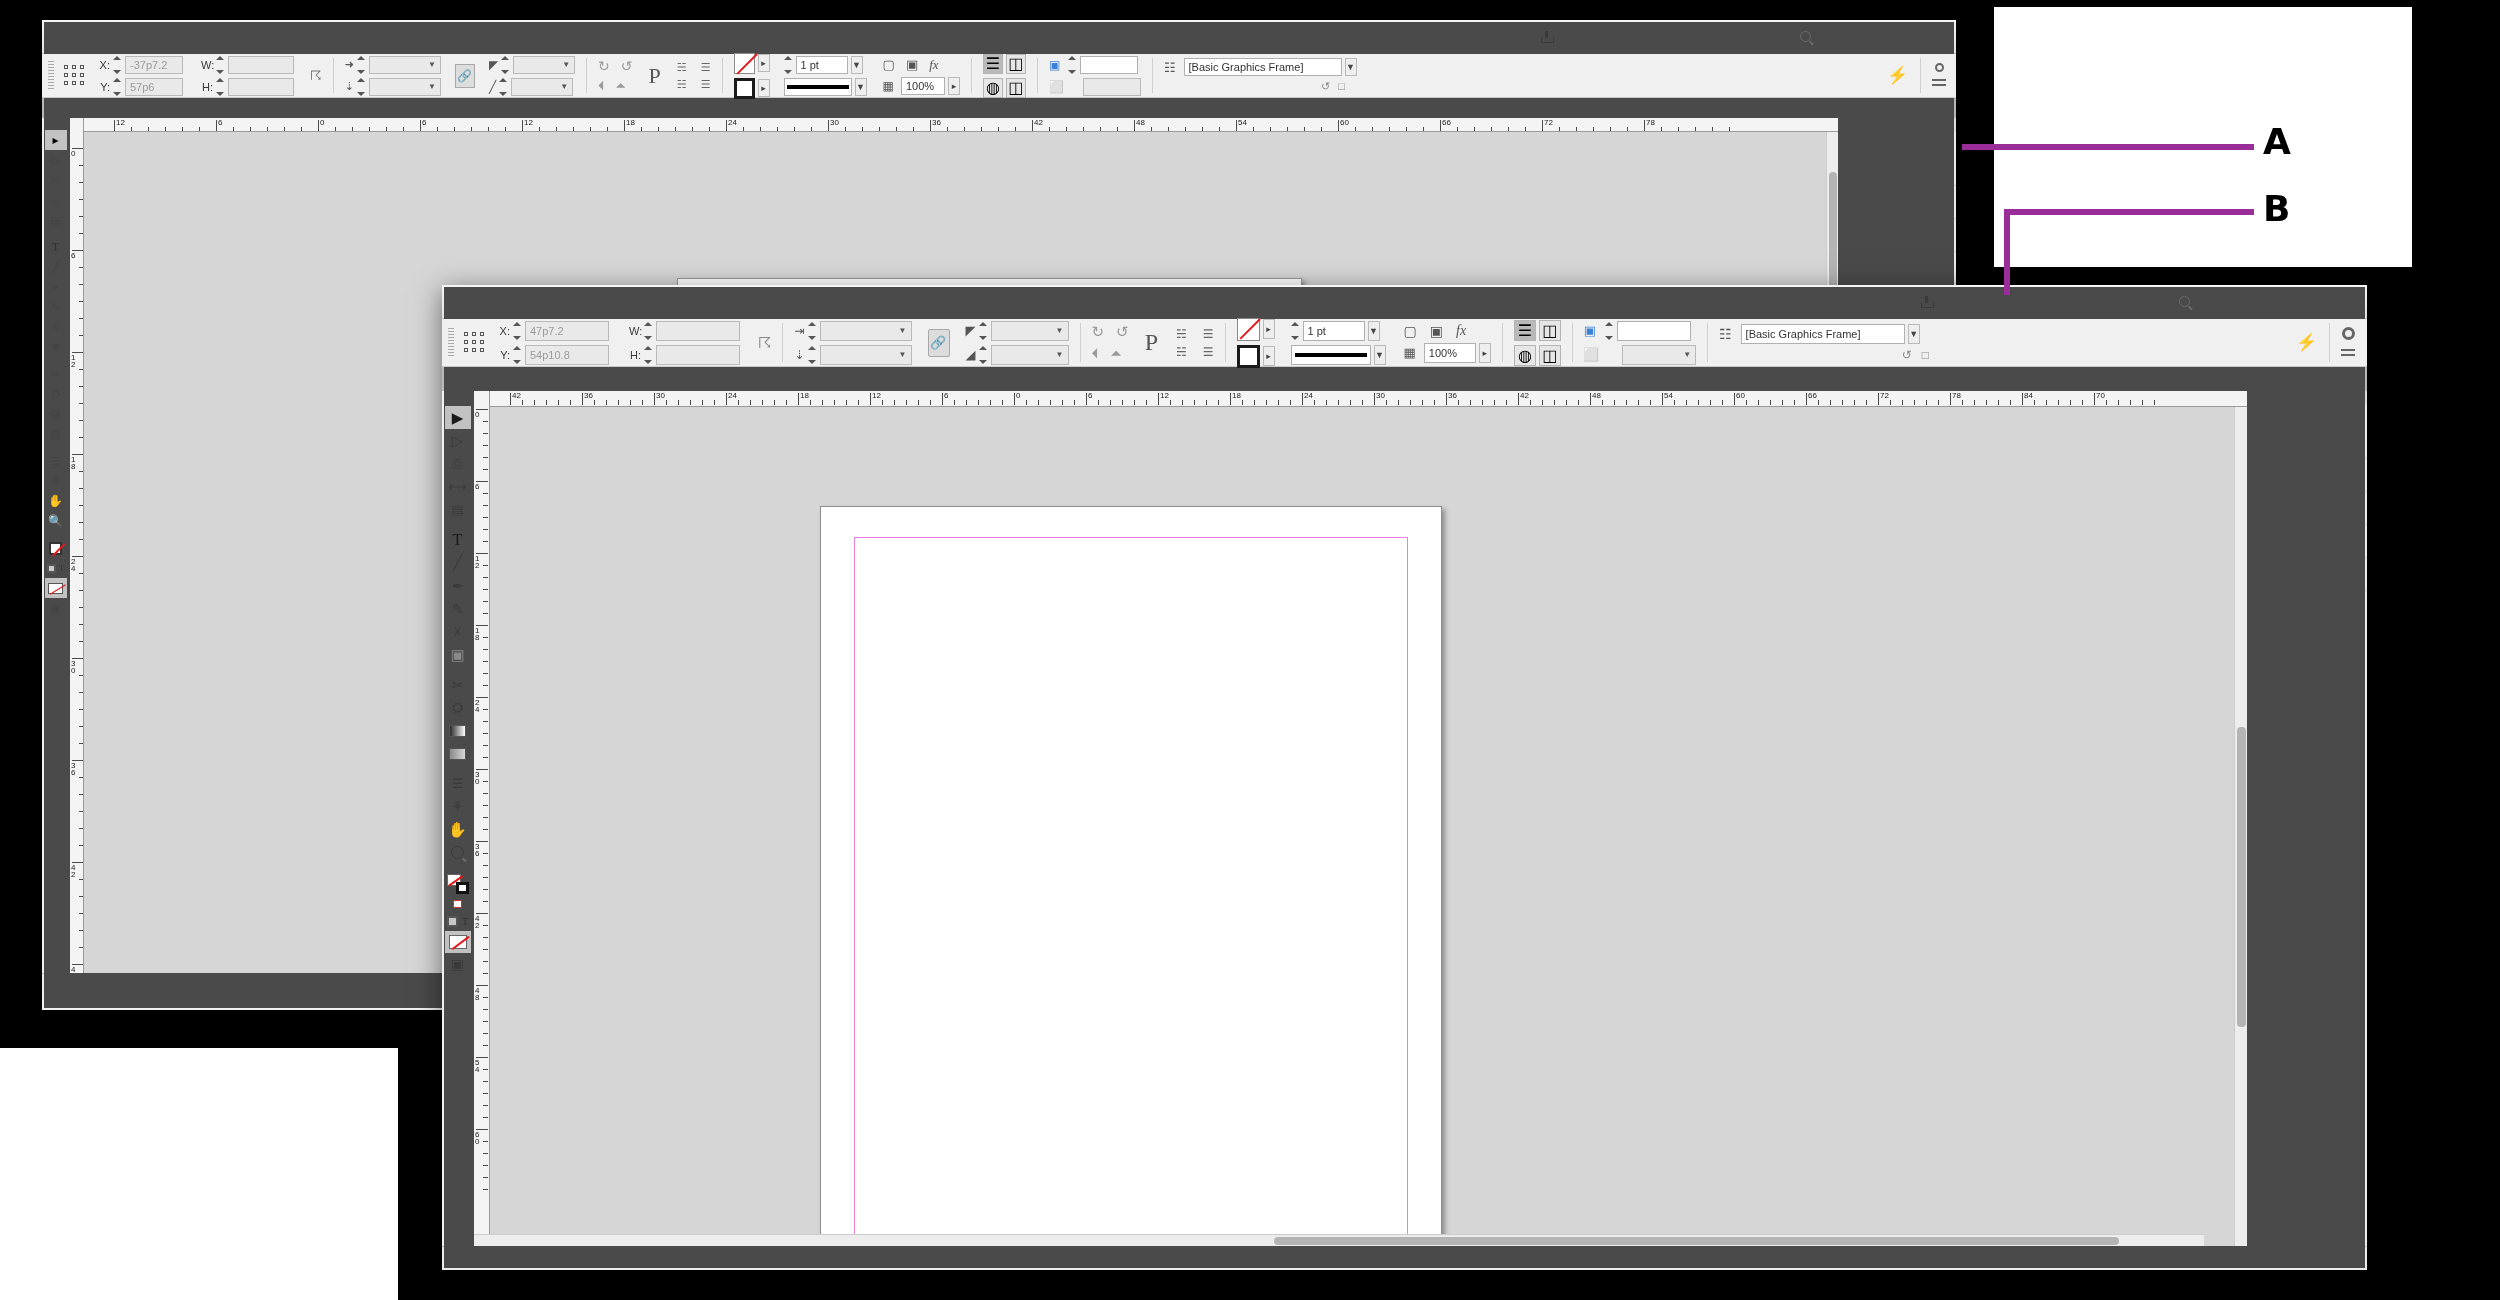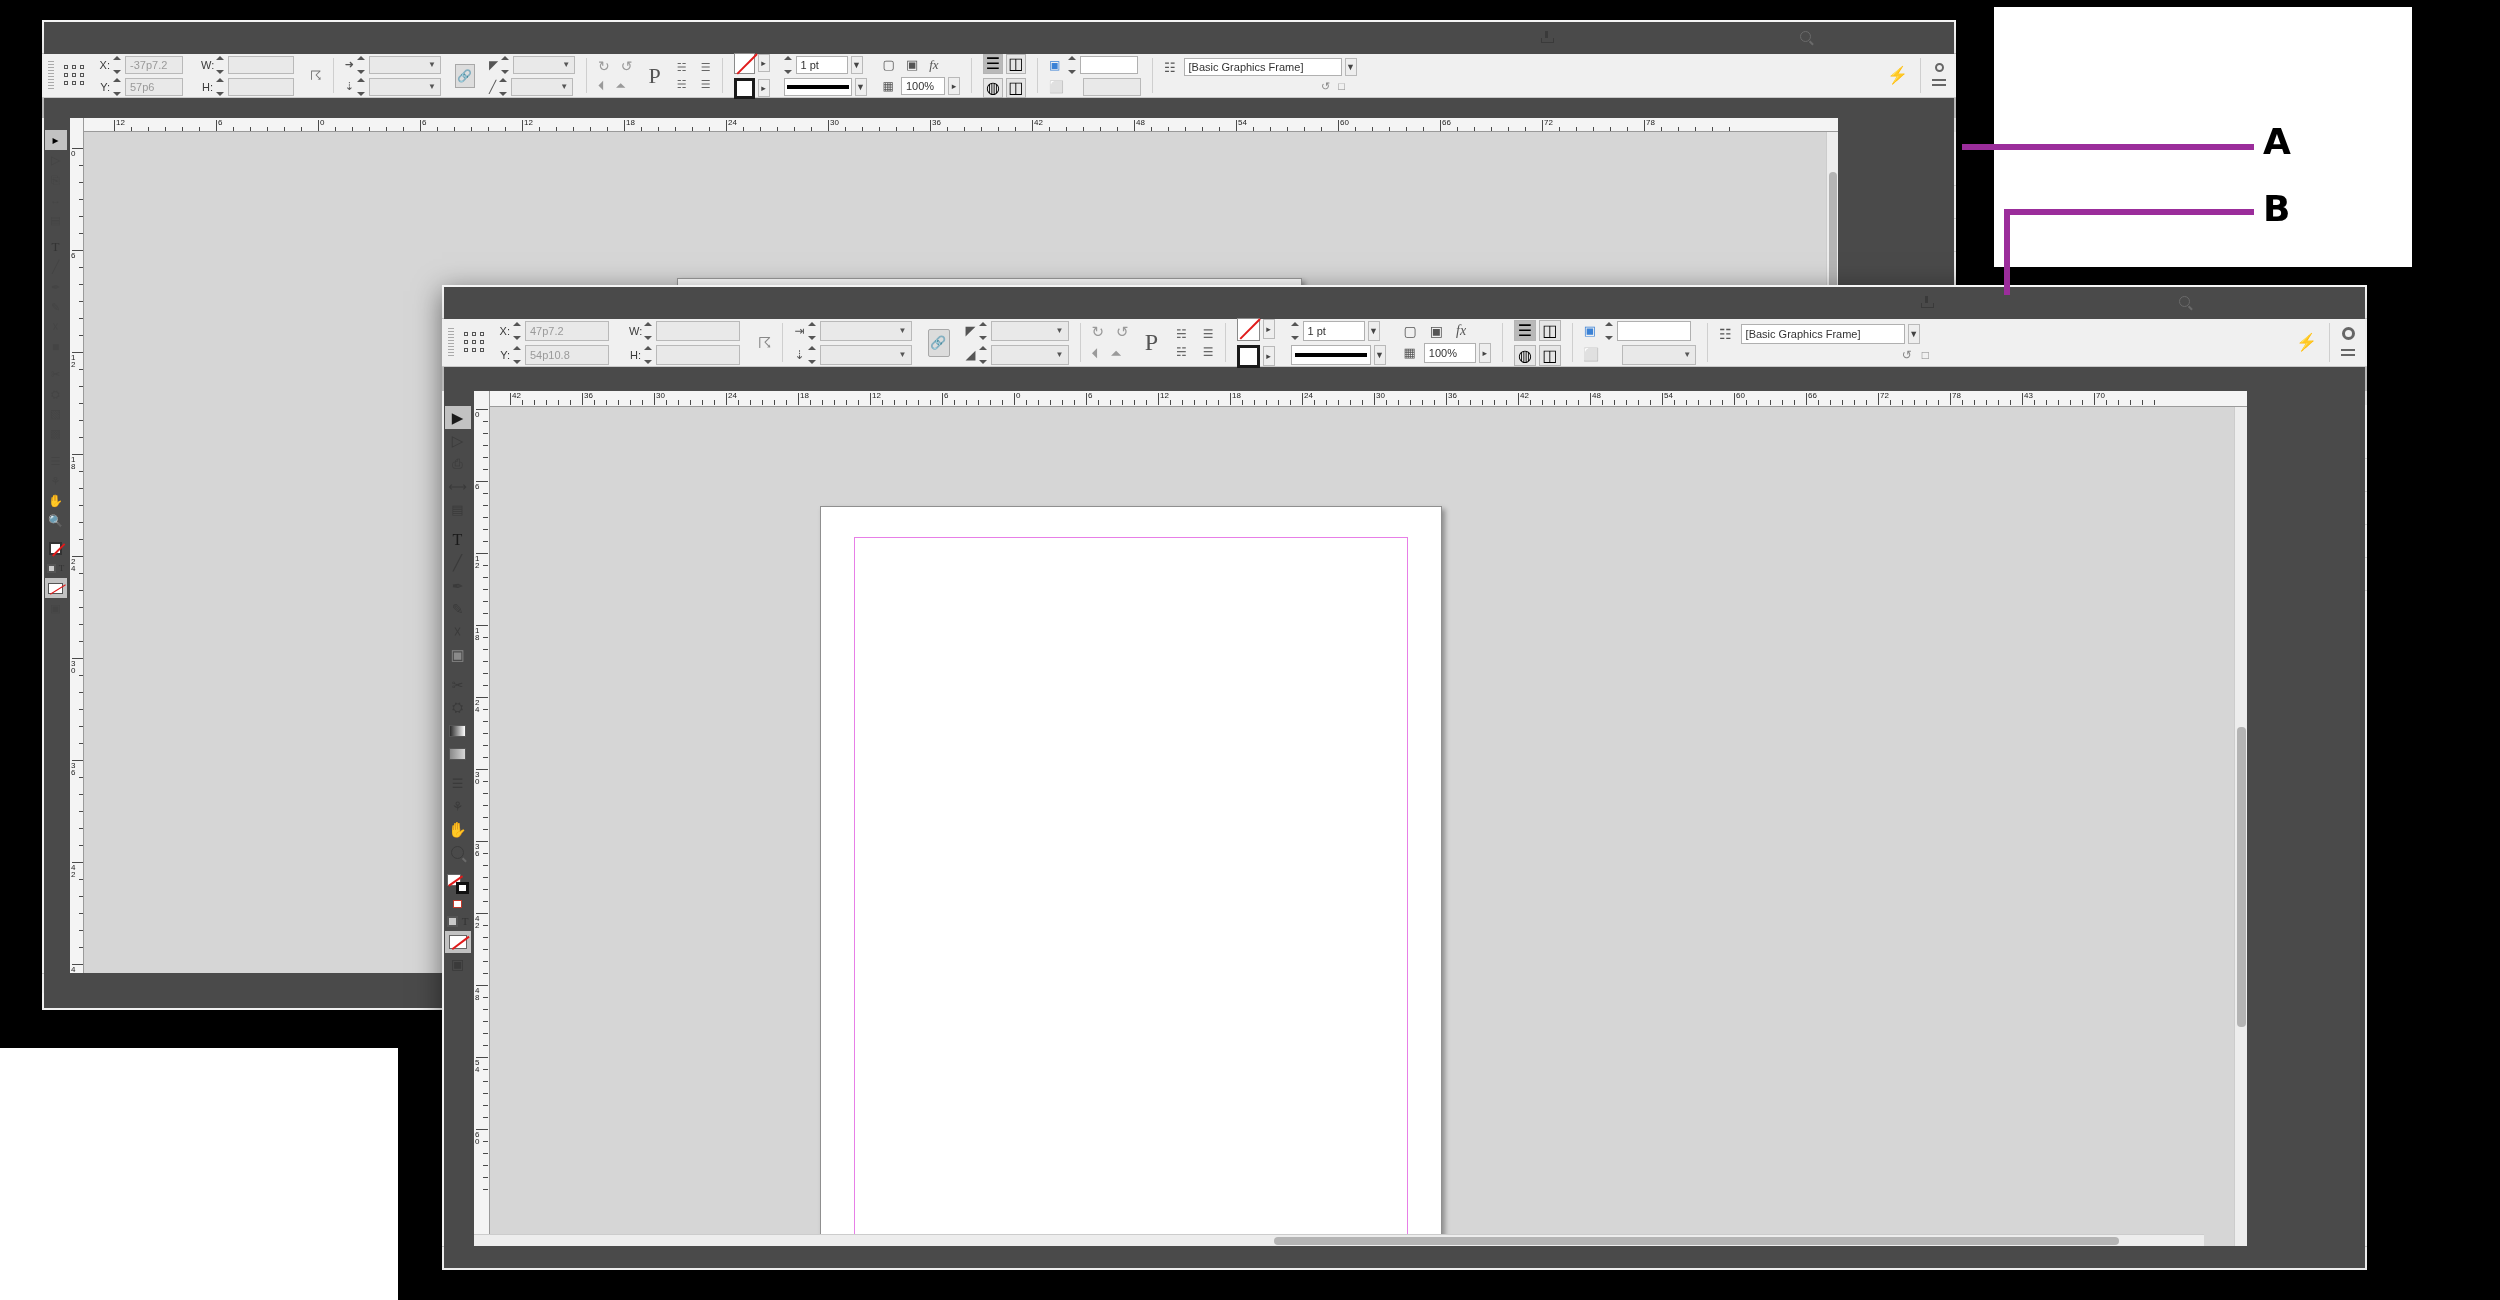--- a/index.html
+++ b/index.html
@@ -1286,21 +1286,21 @@
           <div class="tick" style="left: 1436px; top: 9px; width: 1px; height: 5px;"></div>
           <div class="tick" style="left: 1448px; top: 9px; width: 1px; height: 5px;"></div>
           <div class="tick" style="left: 1460px; top: 2px; width: 1px; height: 12px;"></div>
           <div class="tickn" style="left: 1462px;">78</div>
           <div class="tick" style="left: 1472px; top: 9px; width: 1px; height: 5px;"></div>
           <div class="tick" style="left: 1484px; top: 9px; width: 1px; height: 5px;"></div>
           <div class="tick" style="left: 1496px; top: 9px; width: 1px; height: 5px;"></div>
           <div class="tick" style="left: 1508px; top: 9px; width: 1px; height: 5px;"></div>
           <div class="tick" style="left: 1520px; top: 9px; width: 1px; height: 5px;"></div>
           <div class="tick" style="left: 1532px; top: 2px; width: 1px; height: 12px;"></div>
-          <div class="tickn" style="left: 1534px;">43</div>
+          <div class="tickn" style="left: 1534px;">84</div>
           <div class="tick" style="left: 1544px; top: 9px; width: 1px; height: 5px;"></div>
           <div class="tick" style="left: 1556px; top: 9px; width: 1px; height: 5px;"></div>
           <div class="tick" style="left: 1568px; top: 9px; width: 1px; height: 5px;"></div>
           <div class="tick" style="left: 1580px; top: 9px; width: 1px; height: 5px;"></div>
           <div class="tick" style="left: 1592px; top: 9px; width: 1px; height: 5px;"></div>
           <div class="tick" style="left: 1604px; top: 2px; width: 1px; height: 12px;"></div>
           <div class="tickn" style="left: 1606px;">70</div>
           <div class="tick" style="left: 1616px; top: 9px; width: 1px; height: 5px;"></div>
           <div class="tick" style="left: 1628px; top: 9px; width: 1px; height: 5px;"></div>
           <div class="tick" style="left: 1640px; top: 9px; width: 1px; height: 5px;"></div>

